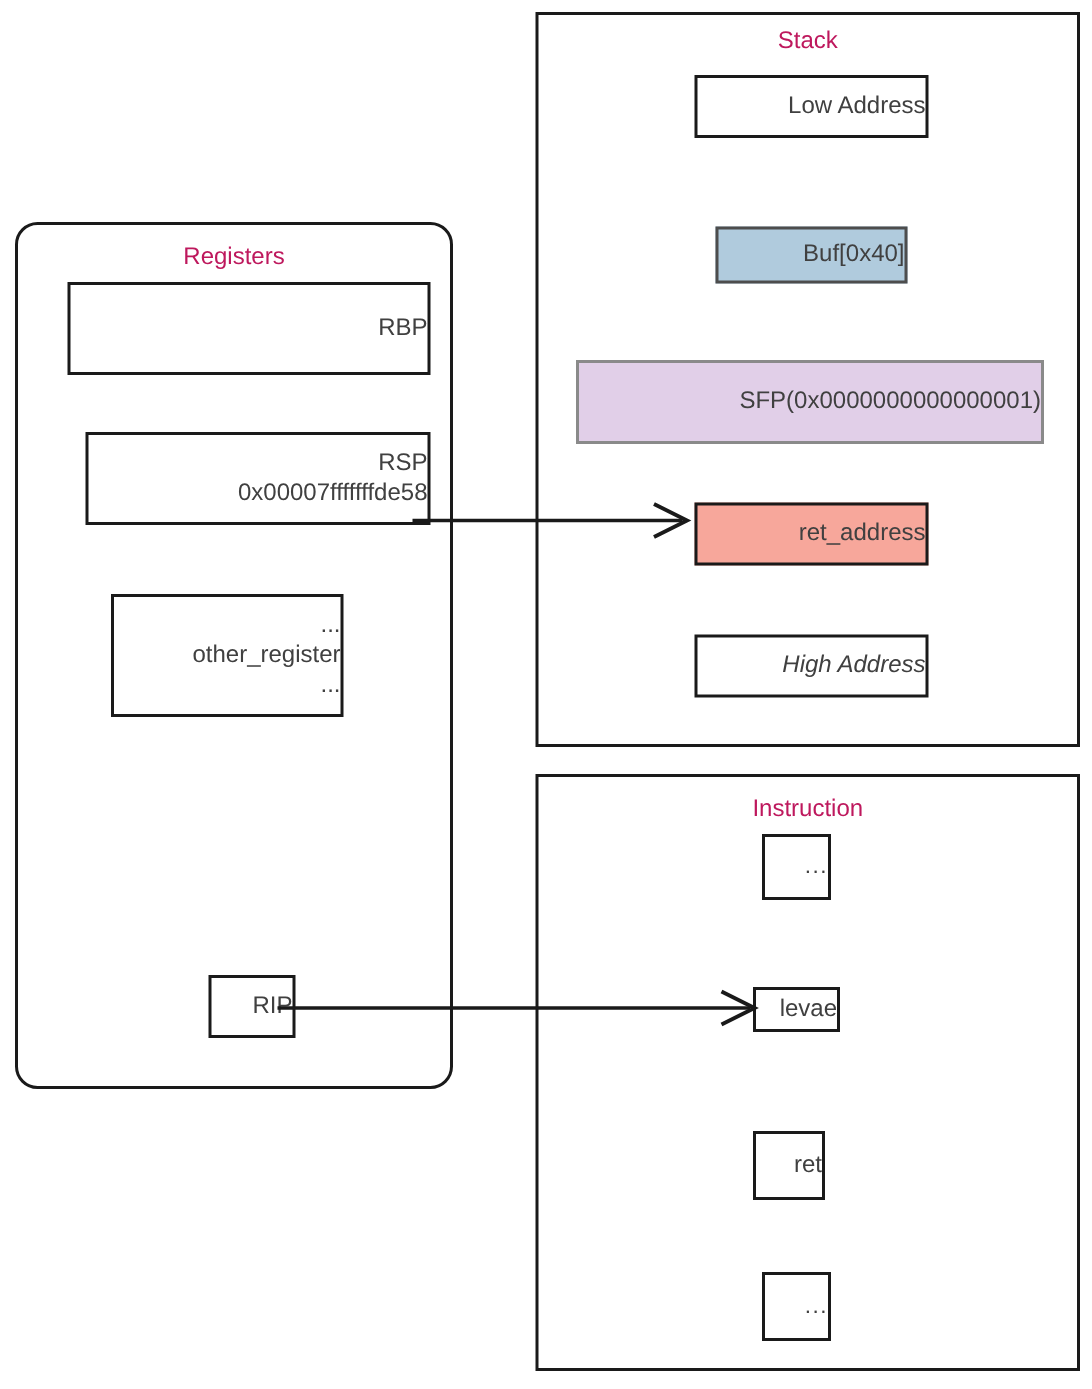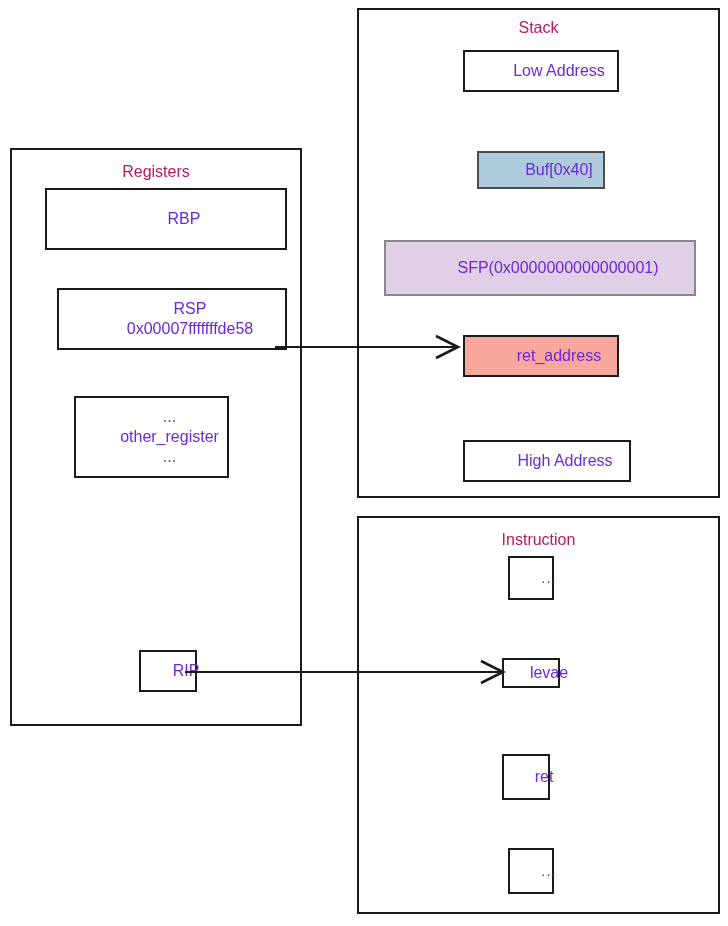--- a/index.html
+++ b/index.html
@@ -39,51 +39,51 @@
     white-space: nowrap;
   }
   
   .box {
     position: absolute;
     border: 2px solid #1a1a1a;
     background: #ffffff;
     box-sizing: border-box;
     display: flex;
     flex-direction: column;
-    align-items: center;
+    align-items: flex-end;
     justify-content: center;
     font-size: 16px;
     line-height: 20px;
-    color: #6d28d9;
+    color: #404040;
     white-space: nowrap;
     text-align: center;
     padding-left: 36px;
   }
   .box .line { display: block; }
   .box.dots { font-size: 15px; letter-spacing: 1px; }
 
   
-  #registers-panel { left: 10px;  top: 148px; width: 292px; height: 578px; }
+  #registers-panel { left: 10px;  top: 148px; width: 292px; height: 578px; border-radius: 15px; }
   #registers-title  { top: 12px; }
   #rbp-box  { left: 33px;  top: 38px;  width: 242px; height: 62px; }
   #rsp-box  { left: 45px;  top: 138px; width: 230px; height: 62px; }
   #other-box{ left: 62px;  top: 246px; width: 155px; height: 82px; }
   #rip-box  { left: 127px; top: 500px; width: 58px;  height: 42px; }
 
   
   #stack-panel { left: 357px; top: 8px; width: 363px; height: 490px; }
   #stack-title  { top: 8px; }
   #low-addr-box { left: 104px; top: 40px;  width: 156px; height: 42px; }
   #buf-box      { left: 118px; top: 141px; width: 128px; height: 38px;
                   background: #b0cbdd; border-color: #4d4d4d; }
   #sfp-box      { left: 25px;  top: 230px; width: 312px; height: 56px;
                   background: #e1cfe8; border-color: #8a8a8a; }
   #ret-box      { left: 104px; top: 325px; width: 156px; height: 42px;
                   background: #f7a79b; border-color: #1a1a1a; }
-  #high-addr-box{ left: 104px; top: 430px; width: 168px; height: 42px; }
+  #high-addr-box{ left: 104px; top: 413px; width: 156px; height: 42px; font-style: italic; }
 
   
   #instruction-panel { left: 357px; top: 516px; width: 363px; height: 398px; }
   #instruction-title   { top: 12px; }
   #instr-dots-top-box  { left: 149px; top: 38px;  width: 46px;  height: 44px; }
   #instr-levae-box     { left: 143px; top: 140px; width: 58px;  height: 30px; }
   #instr-ret-box       { left: 143px; top: 236px; width: 48px;  height: 46px; }
   #instr-dots-bot-box  { left: 149px; top: 330px; width: 46px;  height: 46px; }
 
   

